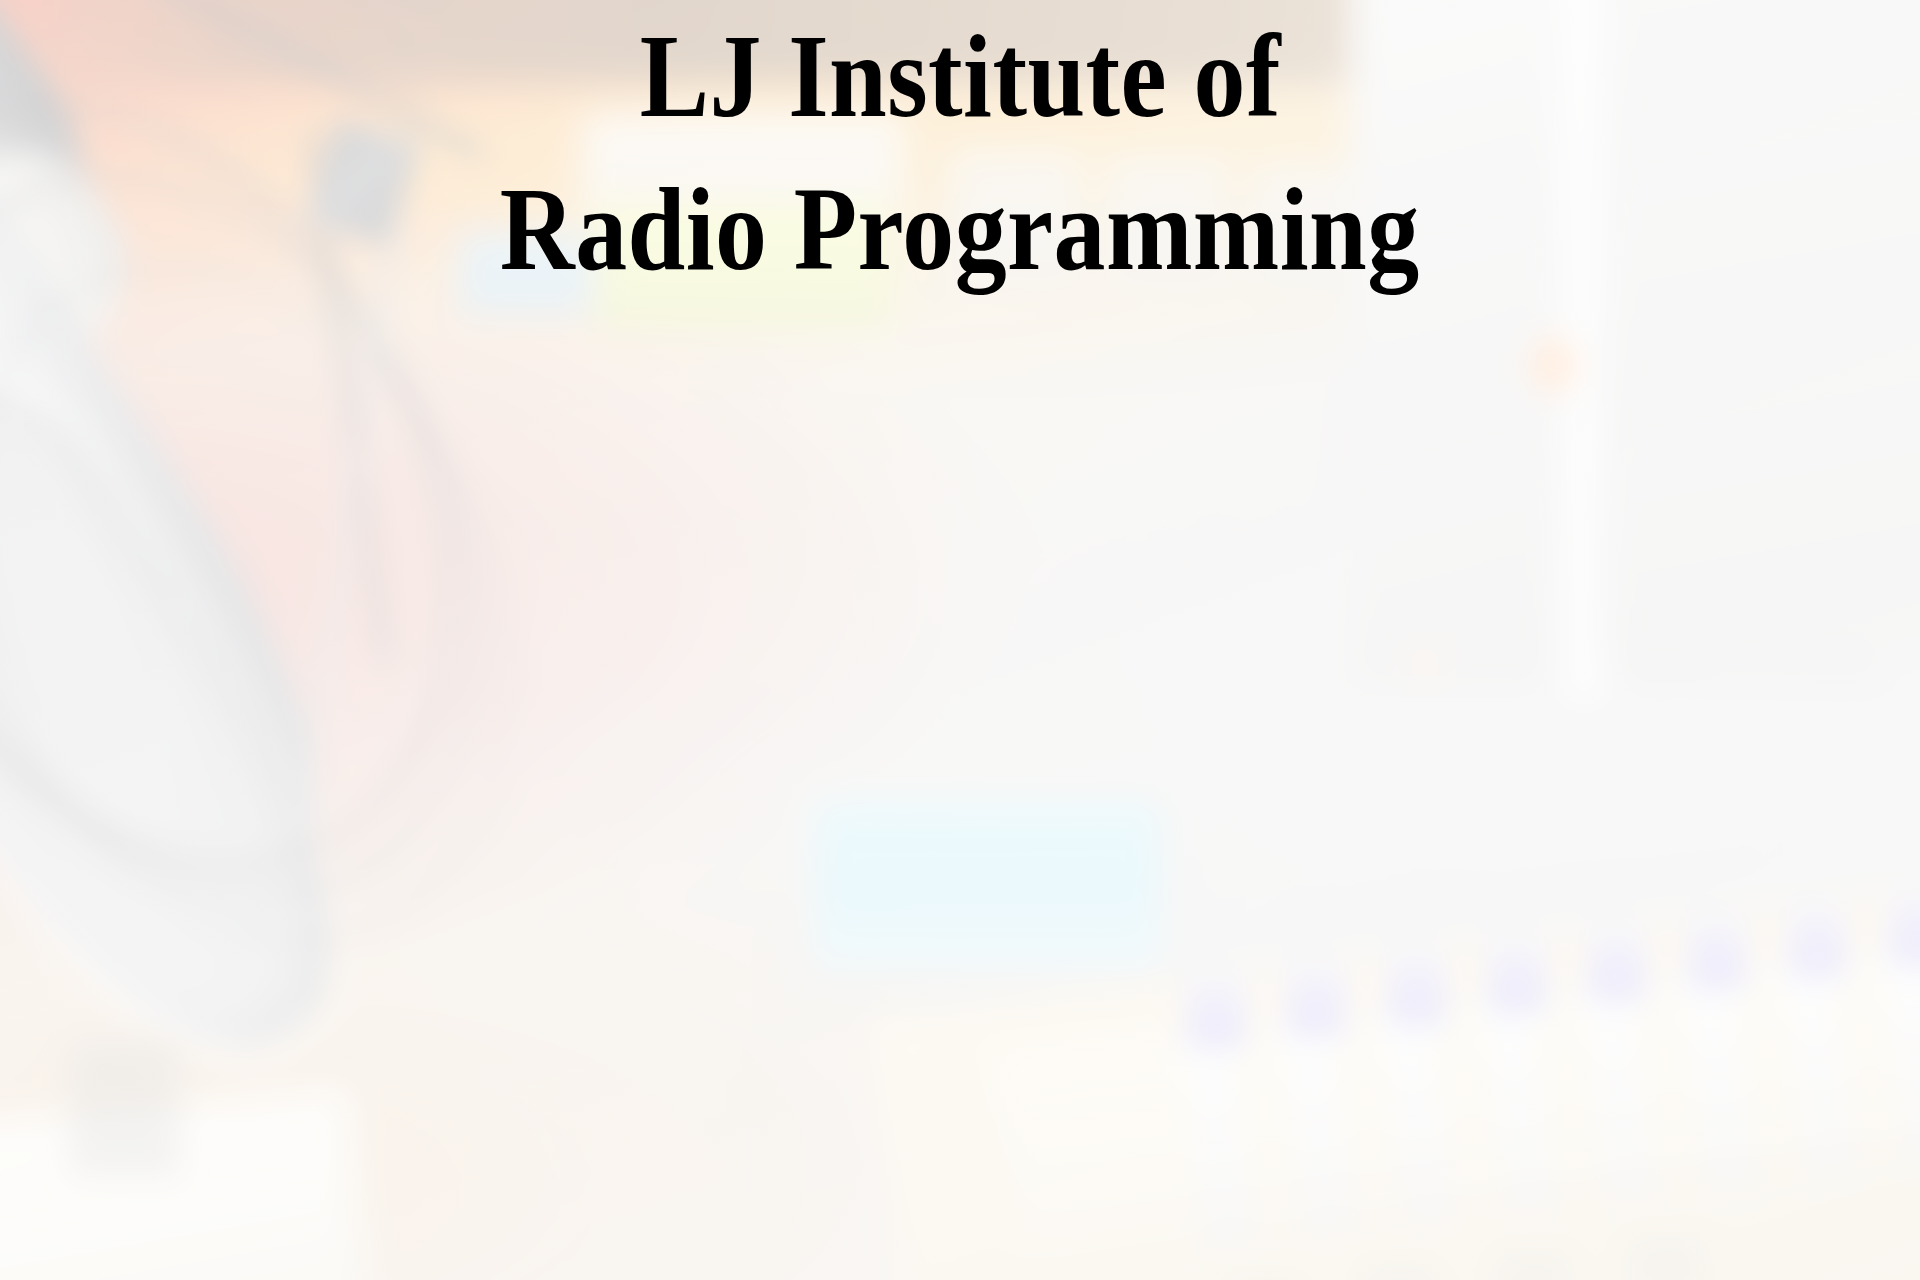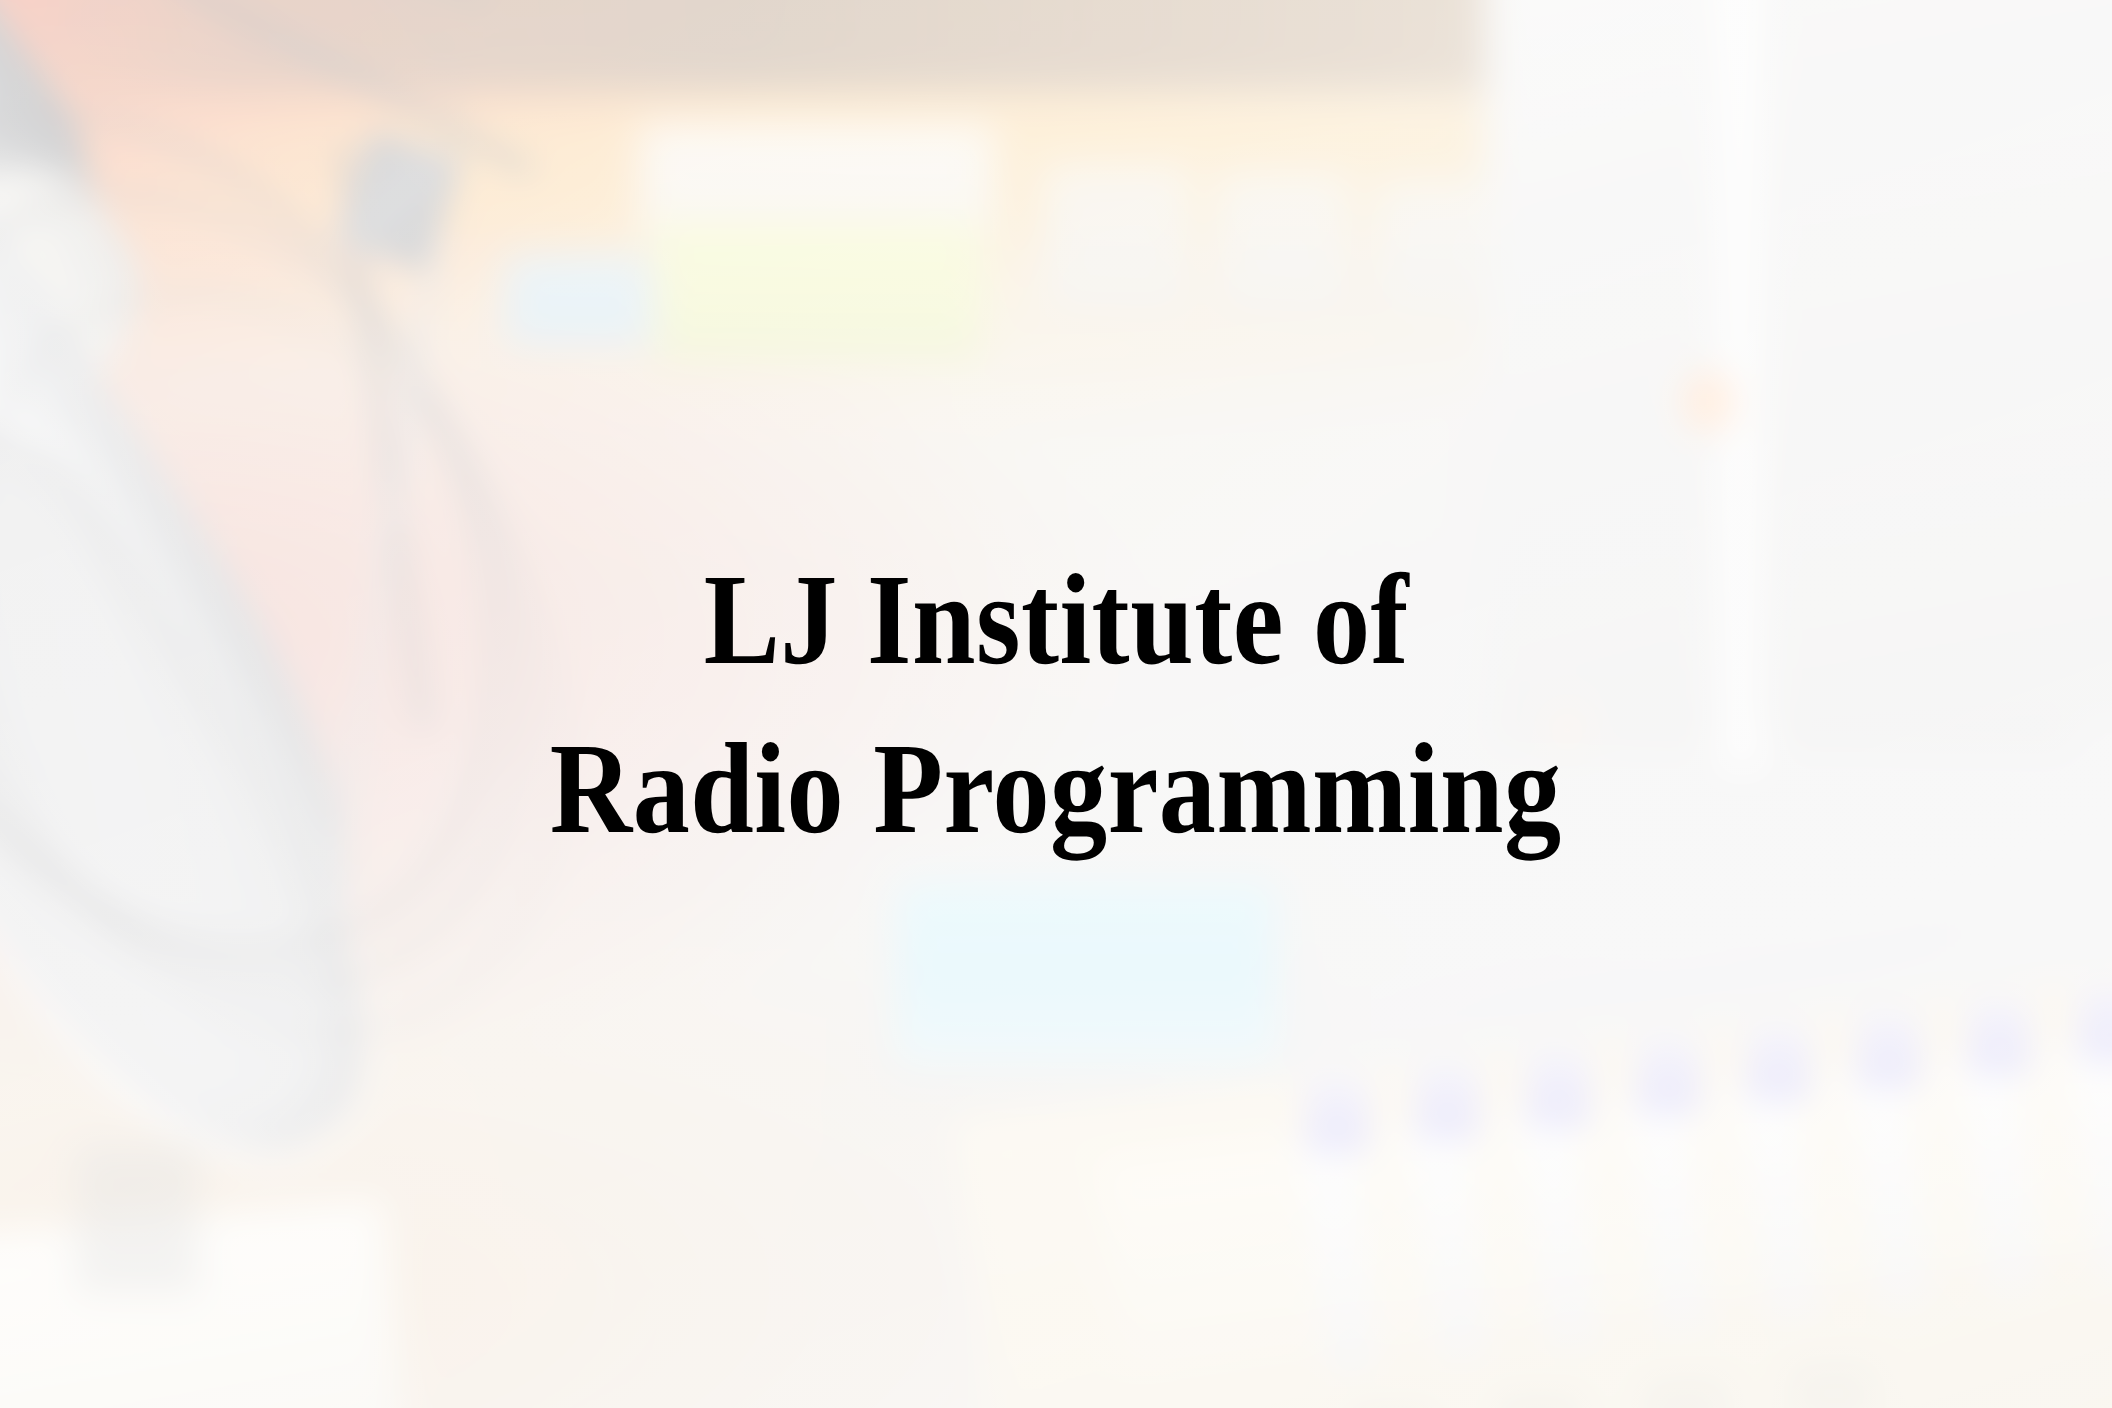--- a/index.html
+++ b/index.html
@@ -369,21 +369,21 @@
     pointer-events: none;
   }
 
   
   .title-block {
     position: absolute;
     inset: 0;
     display: flex;
     flex-direction: column;
     align-items: center;
-    justify-content: center;
+    justify-content: flex-start;
     text-align: center;
     border-radius: 12px;
   }
   .title-line {
     color: #000000;
     font-family: "Liberation Serif", "DejaVu Serif", serif;
     font-weight: 700;
     font-size: 118px;
     line-height: 1.30;
     letter-spacing: 0.5px;

